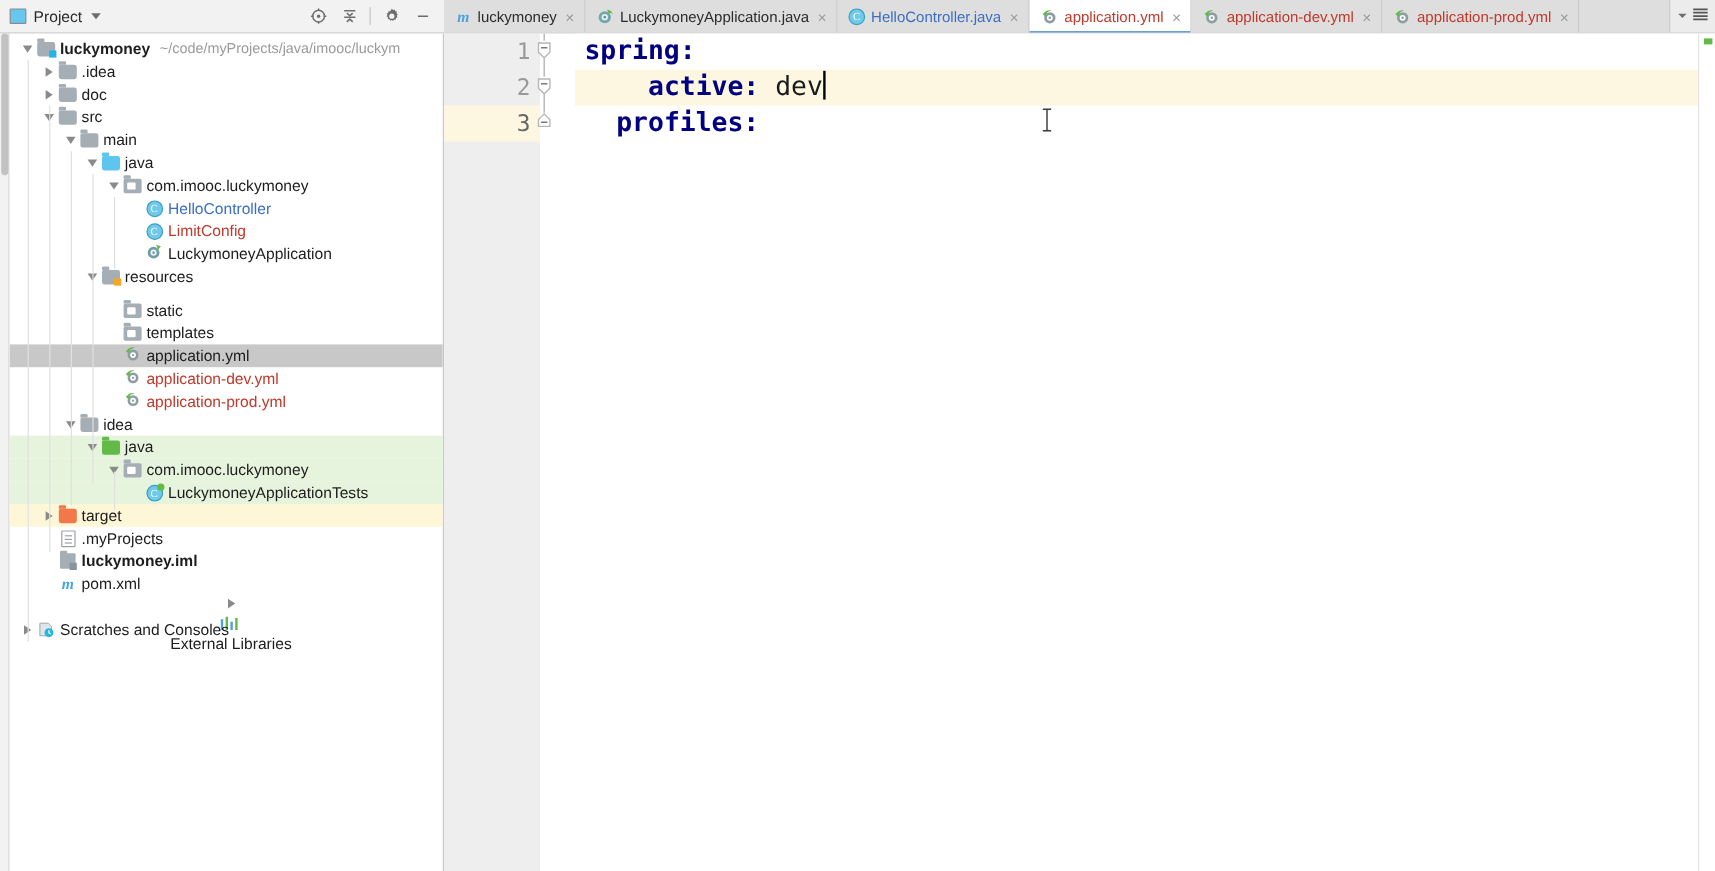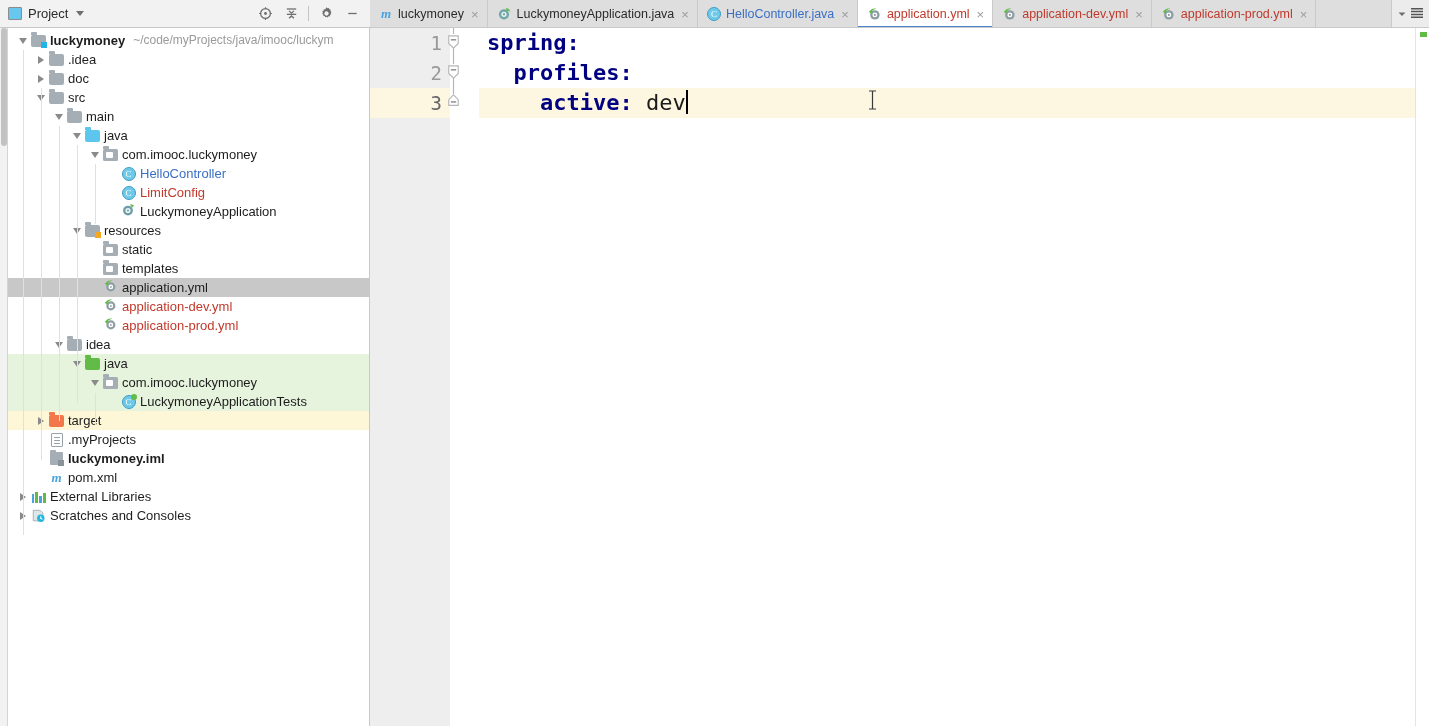--- a/index.html
+++ b/index.html
@@ -704,21 +704,21 @@
             <span class="arrow">
               <i class="arrow-d"></i>
             </span>
             <span class="ricon">
               <span class="folder f-gray">
                 <span class="badge-sq badge-orange"></span>
               </span>
             </span>
             <span class="rlabel t-black">resources</span>
           </div>
-          <div class="row " style="padding-left: 80px;">
+          <div class="row " style="padding-left: 80px; margin-top: 9px;">
             <span class="arrow"></span>
             <span class="ricon">
               <span class="pkg-icon"></span>
             </span>
             <span class="rlabel t-black">static</span>
           </div>
           <div class="row " style="padding-left: 80px;">
             <span class="arrow"></span>
             <span class="ricon">
               <span class="pkg-icon"></span>
@@ -823,21 +823,21 @@
             </span>
             <span class="rlabel t-black">luckymoney.iml</span>
           </div>
           <div class="row " style="padding-left: 26px;">
             <span class="arrow"></span>
             <span class="ricon">
               <span class="ico-maven">m</span>
             </span>
             <span class="rlabel t-black">pom.xml</span>
           </div>
-          <div class="row " style="padding-left: 8px;">
+          <div class="row " style="padding-left: 8px; flex-direction: column;">
             <span class="arrow">
               <i class="arrow-r"></i>
             </span>
             <span class="ricon">
               <span class="libs-icon">
                 <i style="height:9px;background:#4aa3df"></i>
                 <i style="height:11px;background:#62bb46"></i>
                 <i style="height:7px;background:#4aa3df"></i>
                 <i style="height:10px;background:#62bb46"></i>
               </span>
@@ -894,22 +894,22 @@
             </svg>
           </div>
           <svg width="26" height="96" style="position:absolute;left:0;top:0">
             <path d="M11.5 0v6M11.5 20v16M11.5 50v16" stroke="#b6b6b6" stroke-width="1.2" fill="none"></path>
           </svg>
         </div>
       </div>
 
       <div class="code-area">
         <div class="code-line"><span class="yml-key">spring</span><span class="yml-key">:</span></div>
+        <div class="code-line cur"><span>    </span><span class="yml-key">active</span><span class="yml-key">:</span><span class="yml-val"> dev</span><span class="caret"></span></div>
         <div class="code-line"><span>  </span><span class="yml-key">profiles</span><span class="yml-key">:</span></div>
-        <div class="code-line cur"><span>    </span><span class="yml-key">active</span><span class="yml-key">:</span><span class="yml-val"> dev</span><span class="caret"></span></div>
 
         <div class="mouse-cursor">
           <svg width="11" height="20" viewBox="0 0 11 20">
             <path d="M2 1h7M5.5 1v18M2 19h7" stroke="#3a3a3a" stroke-width="1.2" fill="none"></path>
           </svg>
         </div>
       </div>
 
       <div class="editor-rail">
         <div class="rail-green-mark"></div>

